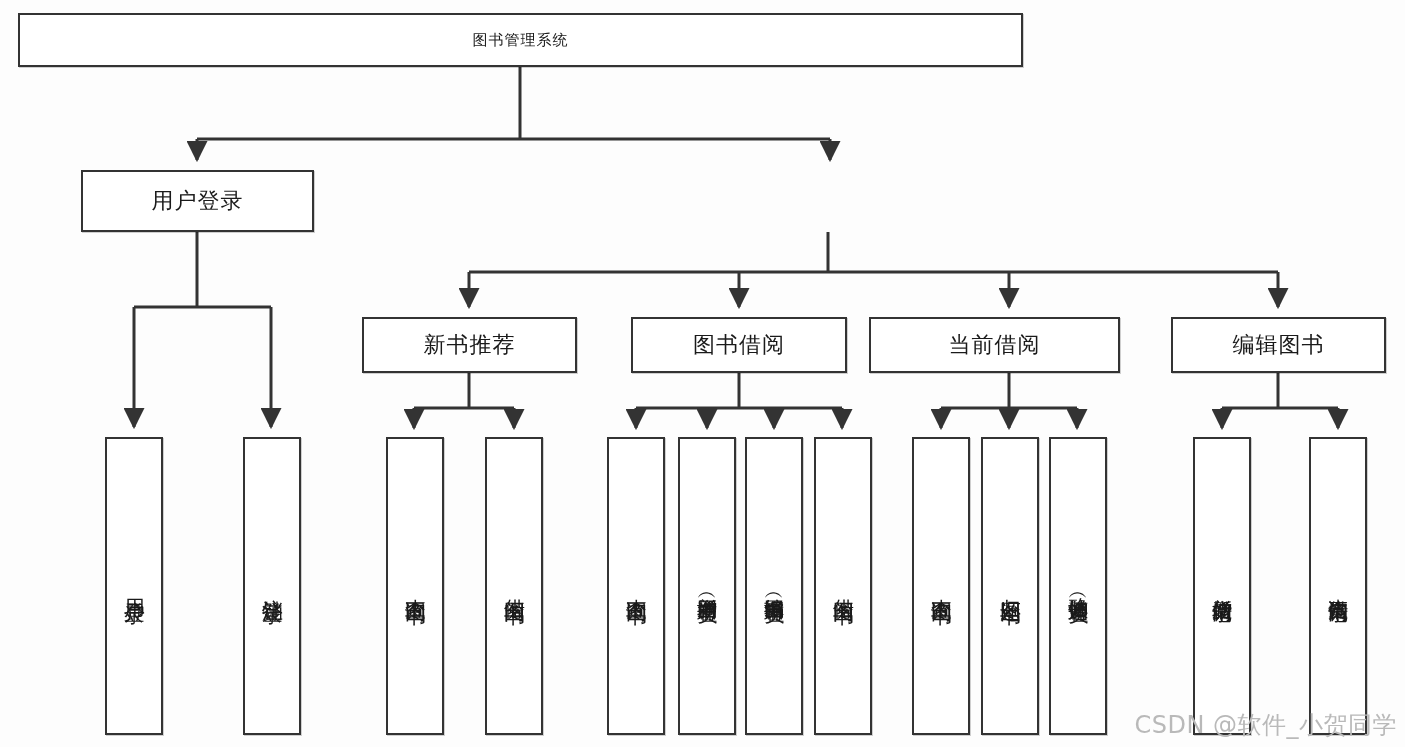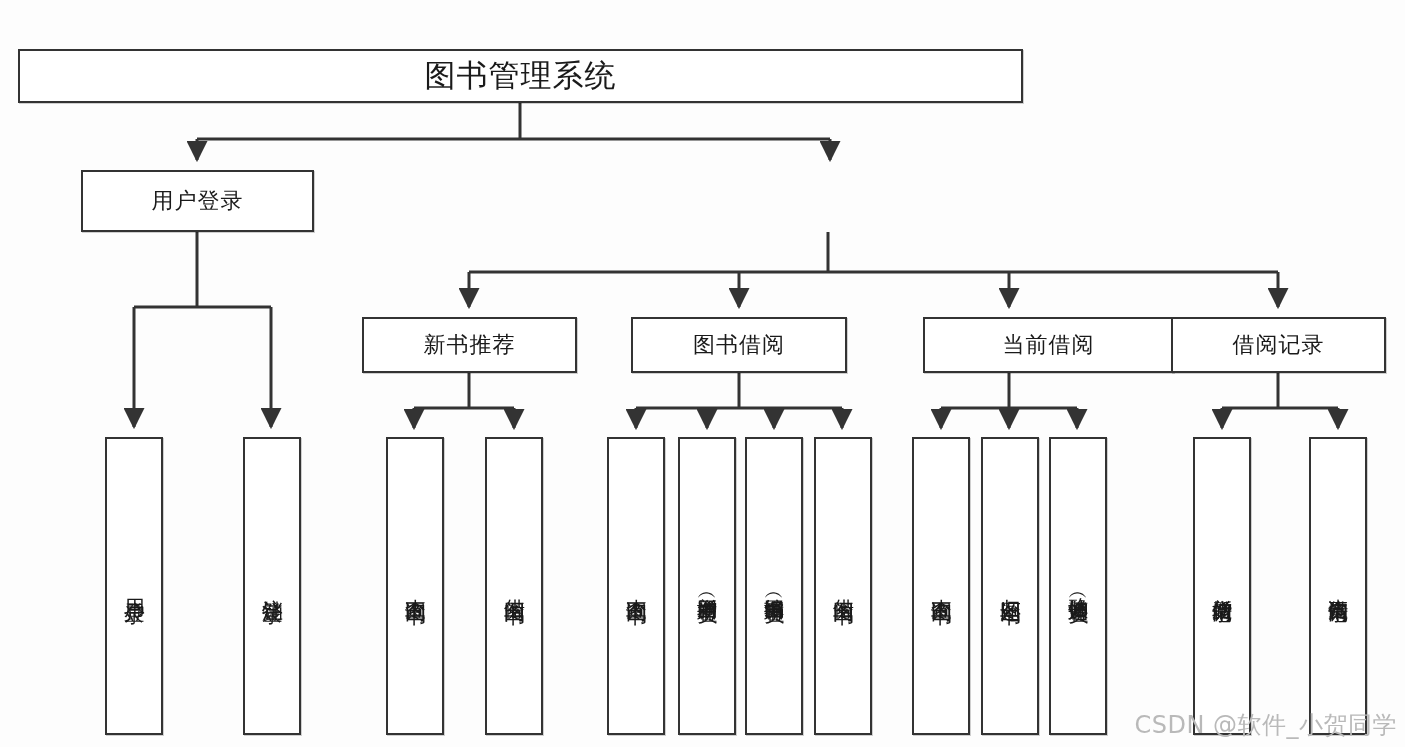--- a/index.html
+++ b/index.html
@@ -35,22 +35,21 @@
     justify-content: center;
     color: #1a1a1a;
     box-shadow: 1px 1px 0 rgba(0,0,0,0.18);
   }
   .node-h {
     font-size: 22px;
     letter-spacing: 1px;
     white-space: nowrap;
   }
   .node-root {
-    font-size: 31px;
-    margin-top: 36px;
+    font-size: 15px;
   }
   .leaf {
     position: absolute;
     box-sizing: border-box;
     border: 2px solid #333333;
     background: #ffffff;
     box-shadow: 1px 1px 0 rgba(0,0,0,0.18);
     display: flex;
     align-items: center;
     justify-content: center;
@@ -145,26 +144,26 @@
 
 
   <div class="node node-h" style="left:362px; top:317px; width:215px; height:56px;">
     <span>新书推荐</span>
   </div>
 
   <div class="node node-h" style="left:631px; top:317px; width:216px; height:56px;">
     <span>图书借阅</span>
   </div>
 
-  <div class="node node-h" style="left:923px; top:317px; width:251px; height:56px;">
+  <div class="node node-h" style="left:869px; top:317px; width:251px; height:56px;">
     <span>当前借阅</span>
   </div>
 
   <div class="node node-h" style="left:1171px; top:317px; width:215px; height:56px;">
-    <span>借阅记录</span>
+    <span>编辑图书</span>
   </div>
 
   <div class="leaf" style="left:105px; top:437px; width:58px; height:298px;">
     <span class="leaf-text">用户登录</span>
   </div>
 
   <div class="leaf" style="left:243px; top:437px; width:58px; height:298px;">
     <span class="leaf-text">注销登录</span>
   </div>
 

